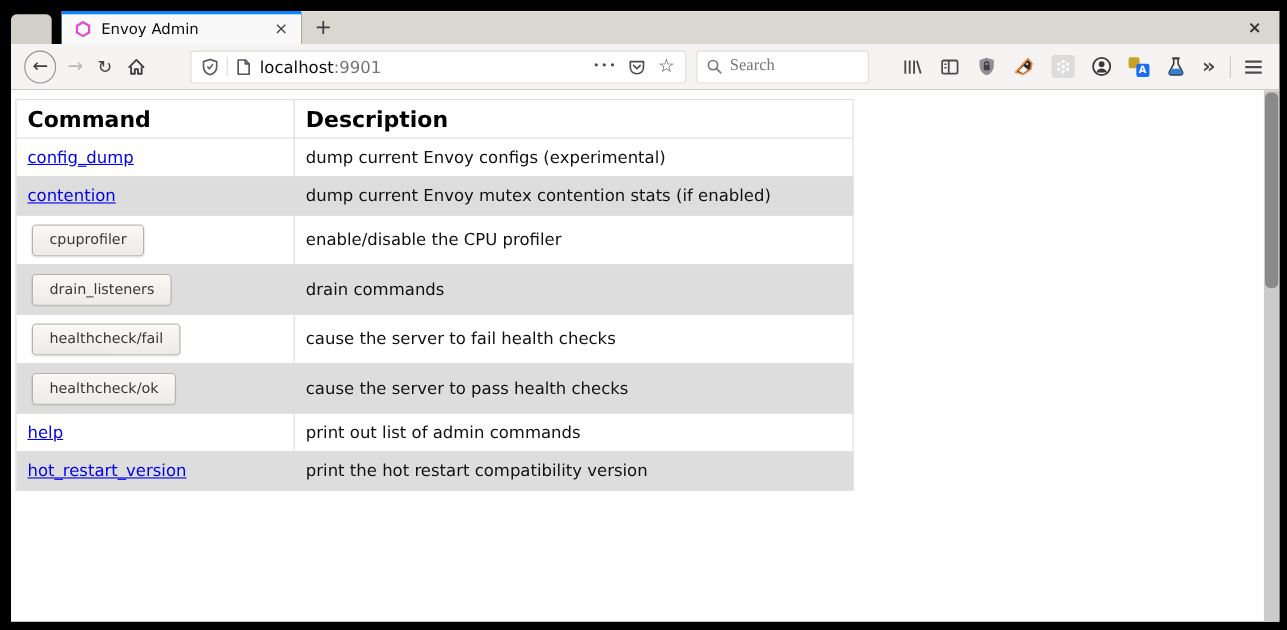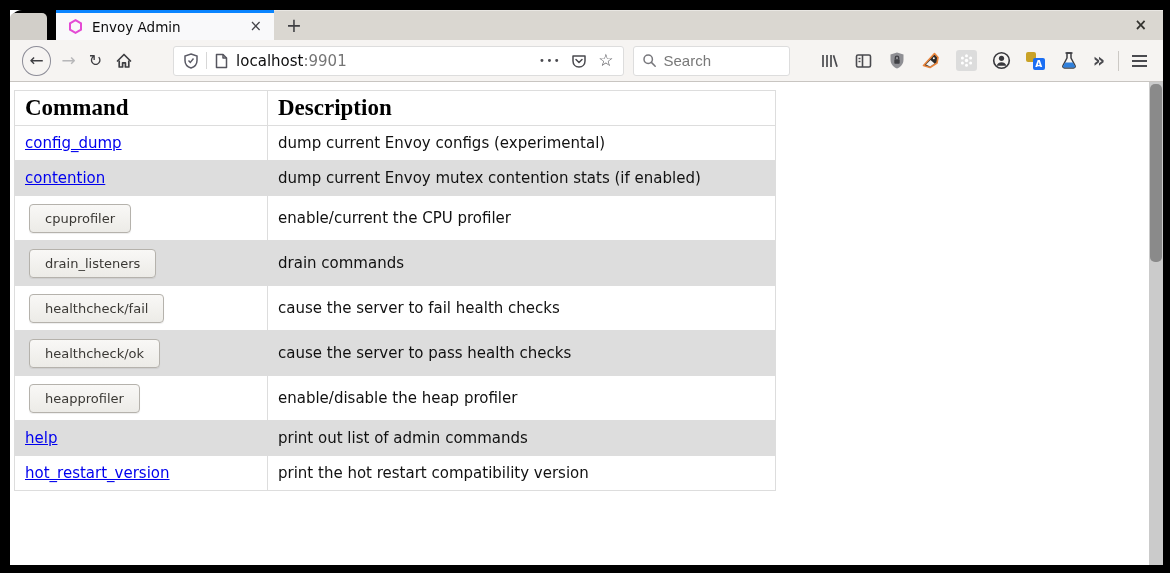--- a/index.html
+++ b/index.html
@@ -2,21 +2,21 @@
 <html><head>
 <meta charset="utf-8">
 <style>
   * { margin:0; padding:0; box-sizing:border-box; }
   html,body { width:1170px; height:573px; background:#000; overflow:hidden;
               font-family:"DejaVu Sans", sans-serif; }
   .window { position:absolute; left:10px; top:10px; width:1153px; height:555px;
             display:flex; flex-direction:column; background:#fff; }
 
   
-  .tabbar { height:30px; background:#000; display:flex; align-items:flex-end; flex:0 0 auto;border-radius:12px; }
+  .tabbar { height:30px; background:#000; display:flex; align-items:flex-end; flex:0 0 auto; }
   .wm-box { width:37px; height:27px; background:#d2cfc9; border-radius:5px 5px 0 0; margin-right:9px; }
   .tab { width:218px; height:30px; background:#f9f9fa; display:flex; align-items:center;
          border-top:3px solid #0a85ff; padding:0 8px 0 12px; }
   .favicon { width:15px; height:15px; flex:0 0 auto; }
   .tab-title { flex:1; font-size:13.5px; color:#0c0c0d; margin-left:9px; white-space:nowrap; overflow:hidden; }
   .tab-close { color:#45454a; font-size:15px; line-height:1; padding:2px 4px; cursor:default; }
   .tab-rest { flex:1; height:30px; background:#dad7d1; display:flex; align-items:center;
               box-shadow:inset 0 1px 0 #e9e7e3; }
   .newtab { color:#3e3e42; font-size:19px; line-height:1; margin-left:12px; font-weight:400; }
   .win-close { margin-left:auto; margin-right:16px; color:#33332f; font-size:15px; font-weight:bold; line-height:1; }
@@ -35,35 +35,35 @@
   .urlbar .vdiv { width:1px; height:17px; background:#d7d7d7; margin:0 7px; }
   .url-text { font-size:15px; margin-left:7px; white-space:nowrap; }
   .url-host { color:#0c0c0d; }
   .url-port { color:#757575; }
   .url-spacer { flex:1; }
   .ellipsis { color:#4a4a4f; font-size:10px; letter-spacing:1.5px; margin-right:10px; }
   .star { color:#4a4a4f; font-size:17px; line-height:1; margin-left:11px; }
   .searchbox { margin-left:9px; width:160px; height:30px; background:#fff; border:1px solid #ddd;
                border-radius:3px; display:flex; align-items:center; padding:0 8px; }
   .searchbox input { border:none; outline:none; width:110px; margin-left:7px; font-size:15px;
-                     font-family:Liberation Sans, sans-serif; color:#3e3e42; background:transparent; }
+                     font-family:Liberation Serif, serif; color:#3e3e42; background:transparent; }
   .searchbox input::placeholder { color:#787878; opacity:1; }
   .ticons { display:flex; align-items:center; gap:15px; margin-left:30px; }
   .overflow { color:#4a4a4f; font-size:19px; line-height:1; font-weight:bold; }
   .tsep { width:1px; height:20px; background:#ccc9c5; margin-left:13px; }
   .hamburger { margin-left:13px; margin-right:8px; display:flex; flex-direction:column; gap:3px; }
   .hamburger span { display:block; width:15px; height:2px; background:#4a4a4f; }
   .ext-tile { width:21px; height:21px; background:#dcdcdc; border-radius:3px;
               display:flex; align-items:center; justify-content:center; }
 
   
   .content { flex:1; background:#fff; position:relative; overflow:hidden; }
   table { border-collapse:collapse; margin:8px 0 0 4px; width:761px; table-layout:fixed; }
   th, td { border:1px solid #ddd; text-align:left; }
-  thead th { height:35px; font-size:23px; font-weight:bold; color:#000; padding-left:10px;font-family:Liberation Serif, serif; }
+  thead th { height:35px; font-size:20px; font-weight:bold; color:#000; padding-left:10px; }
   tbody td { font-size:15px; color:#111; padding-left:10px; }
   tbody tr.link-row td { height:35px; }
   tbody tr.button-row td { height:45px; }
   tbody tr:nth-child(even) { background:#ddd; }
   a.cmd-link { color:#0000ee; text-decoration:underline; }
   button.cmd-btn { margin-left:4px; padding:6px 15px; font-size:13px; color:#3a3834;
                    font-family:"DejaVu Sans", sans-serif;
                    background:linear-gradient(#f9f8f6,#ecebe7); border:1px solid #b5b2ac;
                    border-radius:4px; box-shadow:0 1px 1px rgba(0,0,0,.07); }
   .scrollbar { position:absolute; top:0; right:0; width:14px; height:100%; background:#cbcbcb; }
@@ -217,21 +217,21 @@
       <a class="cmd-link" href="#">contention</a>
       
     </td>
     <td class="desc-cell">dump current Envoy mutex contention stats (if enabled)</td>
   </tr>
           <tr class="button-row">
     <td class="cmd-cell">
       
       <button class="cmd-btn">cpuprofiler</button>
     </td>
-    <td class="desc-cell">enable/current the CPU profiler</td>
+    <td class="desc-cell">enable/disable the CPU profiler</td>
   </tr>
           <tr class="button-row">
     <td class="cmd-cell">
       
       <button class="cmd-btn">drain_listeners</button>
     </td>
     <td class="desc-cell">drain commands</td>
   </tr>
           <tr class="button-row">
     <td class="cmd-cell">
@@ -239,27 +239,20 @@
       <button class="cmd-btn">healthcheck/fail</button>
     </td>
     <td class="desc-cell">cause the server to fail health checks</td>
   </tr>
           <tr class="button-row">
     <td class="cmd-cell">
       
       <button class="cmd-btn">healthcheck/ok</button>
     </td>
     <td class="desc-cell">cause the server to pass health checks</td>
-  </tr>
-          <tr class="button-row">
-    <td class="cmd-cell">
-      
-      <button class="cmd-btn">heapprofiler</button>
-    </td>
-    <td class="desc-cell">enable/disable the heap profiler</td>
   </tr>
           <tr class="link-row">
     <td class="cmd-cell">
       <a class="cmd-link" href="#">help</a>
       
     </td>
     <td class="desc-cell">print out list of admin commands</td>
   </tr>
           <tr class="link-row">
     <td class="cmd-cell">

